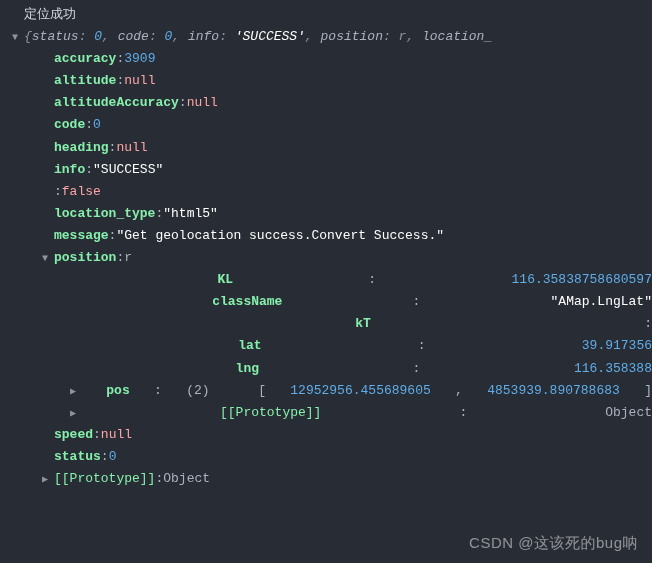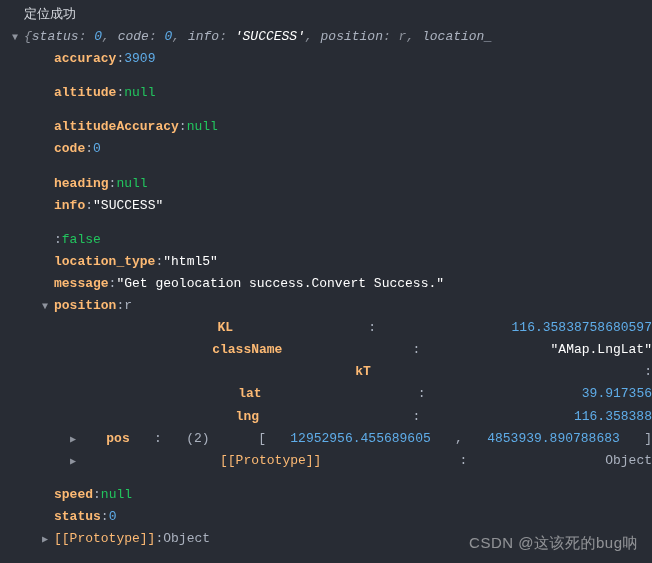--- a/index.html
+++ b/index.html
@@ -28,26 +28,26 @@
     font-size: 10px;
     cursor: pointer;
     user-select: none;
     flex-shrink: 0;
   }
   .arrow.expanded::before { content: "▼"; }
   .arrow.collapsed::before { content: "▶"; }
   .indent-0 { padding-left: 4px; }
   .indent-1 { padding-left: 34px; }
   .indent-2 { padding-left: 62px; justify-content: space-between; }
-  .key { color: #fdba74; }
+  .key { color: #86efac; }
   .key.strong { font-weight: 600; }
   .punct { color: #abb2bf; }
   .num { color: #5fade9; }
   .str { color: #ffffff; }
-  .kw { color: #22c55e; margin-top: 12px; }
+  .kw { color: #fca5a5; }
   .dim { color: #8f949e; font-style: italic; }
   .dim .punct { color: #8f949e; }
   .proto { color: #abb2bf; }
   .summary-key { color: #abb2bf; font-style: italic; }
   .watermark {
     position: absolute;
     right: 14px;
     bottom: 8px;
     color: rgba(230,230,230,0.55);
     font-family: -apple-system, "PingFang SC", "Microsoft YaHei", sans-serif;

